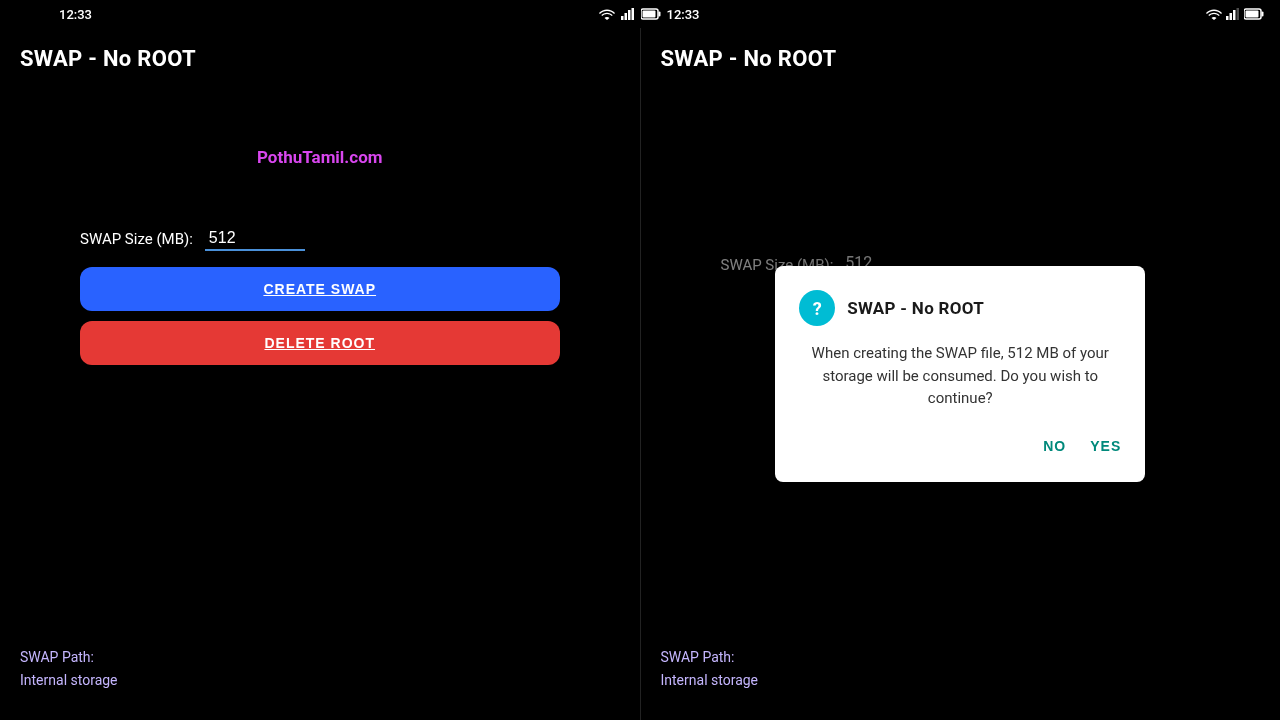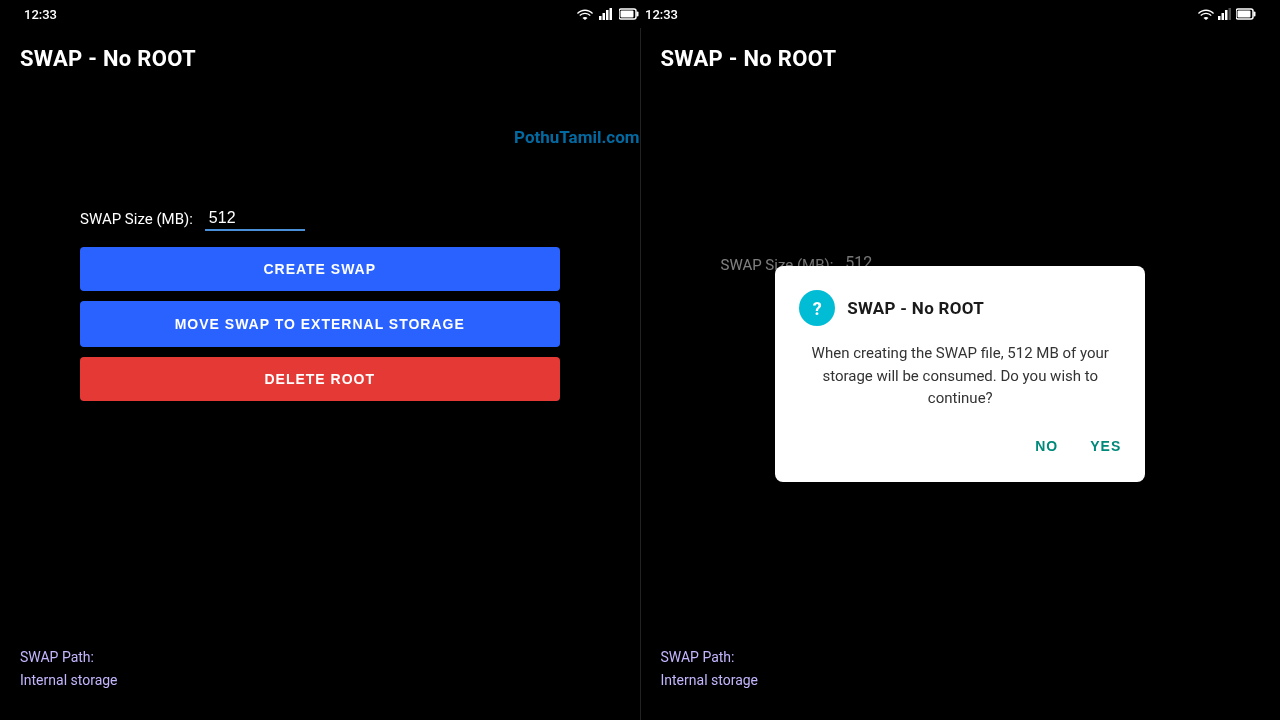--- a/index.html
+++ b/index.html
@@ -11,26 +11,27 @@
       overflow: hidden;
       display: flex;
       flex-direction: column;
     }
 
     
     .status-bar {
       display: flex;
       justify-content: space-between;
       align-items: center;
-      padding: 0 24px;
+      padding: 0 16px;
       height: 28px;
       background: #000;
       color: #fff;
       font-size: 13px;
       font-weight: 500;
+      margin-left: 43px;
     }
     .status-bar-left { display: flex; align-items: center; gap: 4px; }
     .status-bar-center { display: flex; align-items: center; gap: 6px; }
     .status-bar-right { display: flex; align-items: center; gap: 4px; }
 
     
     .screens-container {
       display: flex;
       flex: 1;
       background: #000;
@@ -63,25 +64,25 @@
       padding: 18px 20px 12px 20px;
       color: #fff;
       font-size: 22px;
       font-weight: 700;
       letter-spacing: 0.3px;
       background: #000;
     }
 
     
     .website-label {
-      color: #0369a1;
+      color: #d946ef;
       font-size: 17px;
       font-weight: 700;
-      text-align: right;
-      margin-top: 44px;
+      text-align: center;
+      margin-top: 64px;
       margin-bottom: 60px;
     }
 
     
     .swap-size-row {
       display: flex;
       align-items: center;
       margin: 0 20px 16px 80px;
       gap: 12px;
     }
@@ -100,28 +101,29 @@
       padding: 2px 4px;
       outline: none;
     }
 
     
     .btn {
       display: block;
       margin: 0 80px 10px 80px;
       padding: 14px 29px;
       border: none;
-      border-radius: 4px;
+      border-radius: 12px;
       font-size: 14px;
       font-weight: 700;
       letter-spacing: 1px;
       text-align: center;
       cursor: pointer;
       color: #fff;
       width: calc(100% - 160px);
+      text-decoration: underline;
     }
     .btn-blue {
       background: #2962ff;
     }
     .btn-red {
       background: #e53935;
     }
 
     
     .swap-path {
@@ -184,21 +186,21 @@
       color: #333;
       font-size: 15px;
       line-height: 1.5;
       margin-bottom: 24px;
       text-align: center;
     }
 
     .dialog-buttons {
       display: flex;
       justify-content: flex-end;
-      gap: 32px;
+      gap: 24px;
     }
 
     .dialog-btn {
       background: none;
       border: none;
       color: #00897b;
       font-size: 14px;
       font-weight: 700;
       letter-spacing: 1px;
       cursor: pointer;
@@ -265,21 +267,20 @@
 
     <div class="website-label">PothuTamil.com</div>
 
     <div class="swap-size-row">
       <span class="swap-size-label">SWAP Size (MB):</span>
       <input class="swap-size-input" type="text" value="512" style="">
     </div>
 
     <button class="btn btn-blue">CREATE SWAP</button>
 
-    <button class="btn btn-blue" style="line-height:1.3;">MOVE SWAP TO EXTERNAL STORAGE</button>
 
     <button class="btn btn-red">DELETE ROOT</button>
 
     <div class="swap-path">
       <span>SWAP Path:</span><br>
       <span>Internal storage</span>
     </div>
   </div>
 
   <div class="screen-divider"></div>

